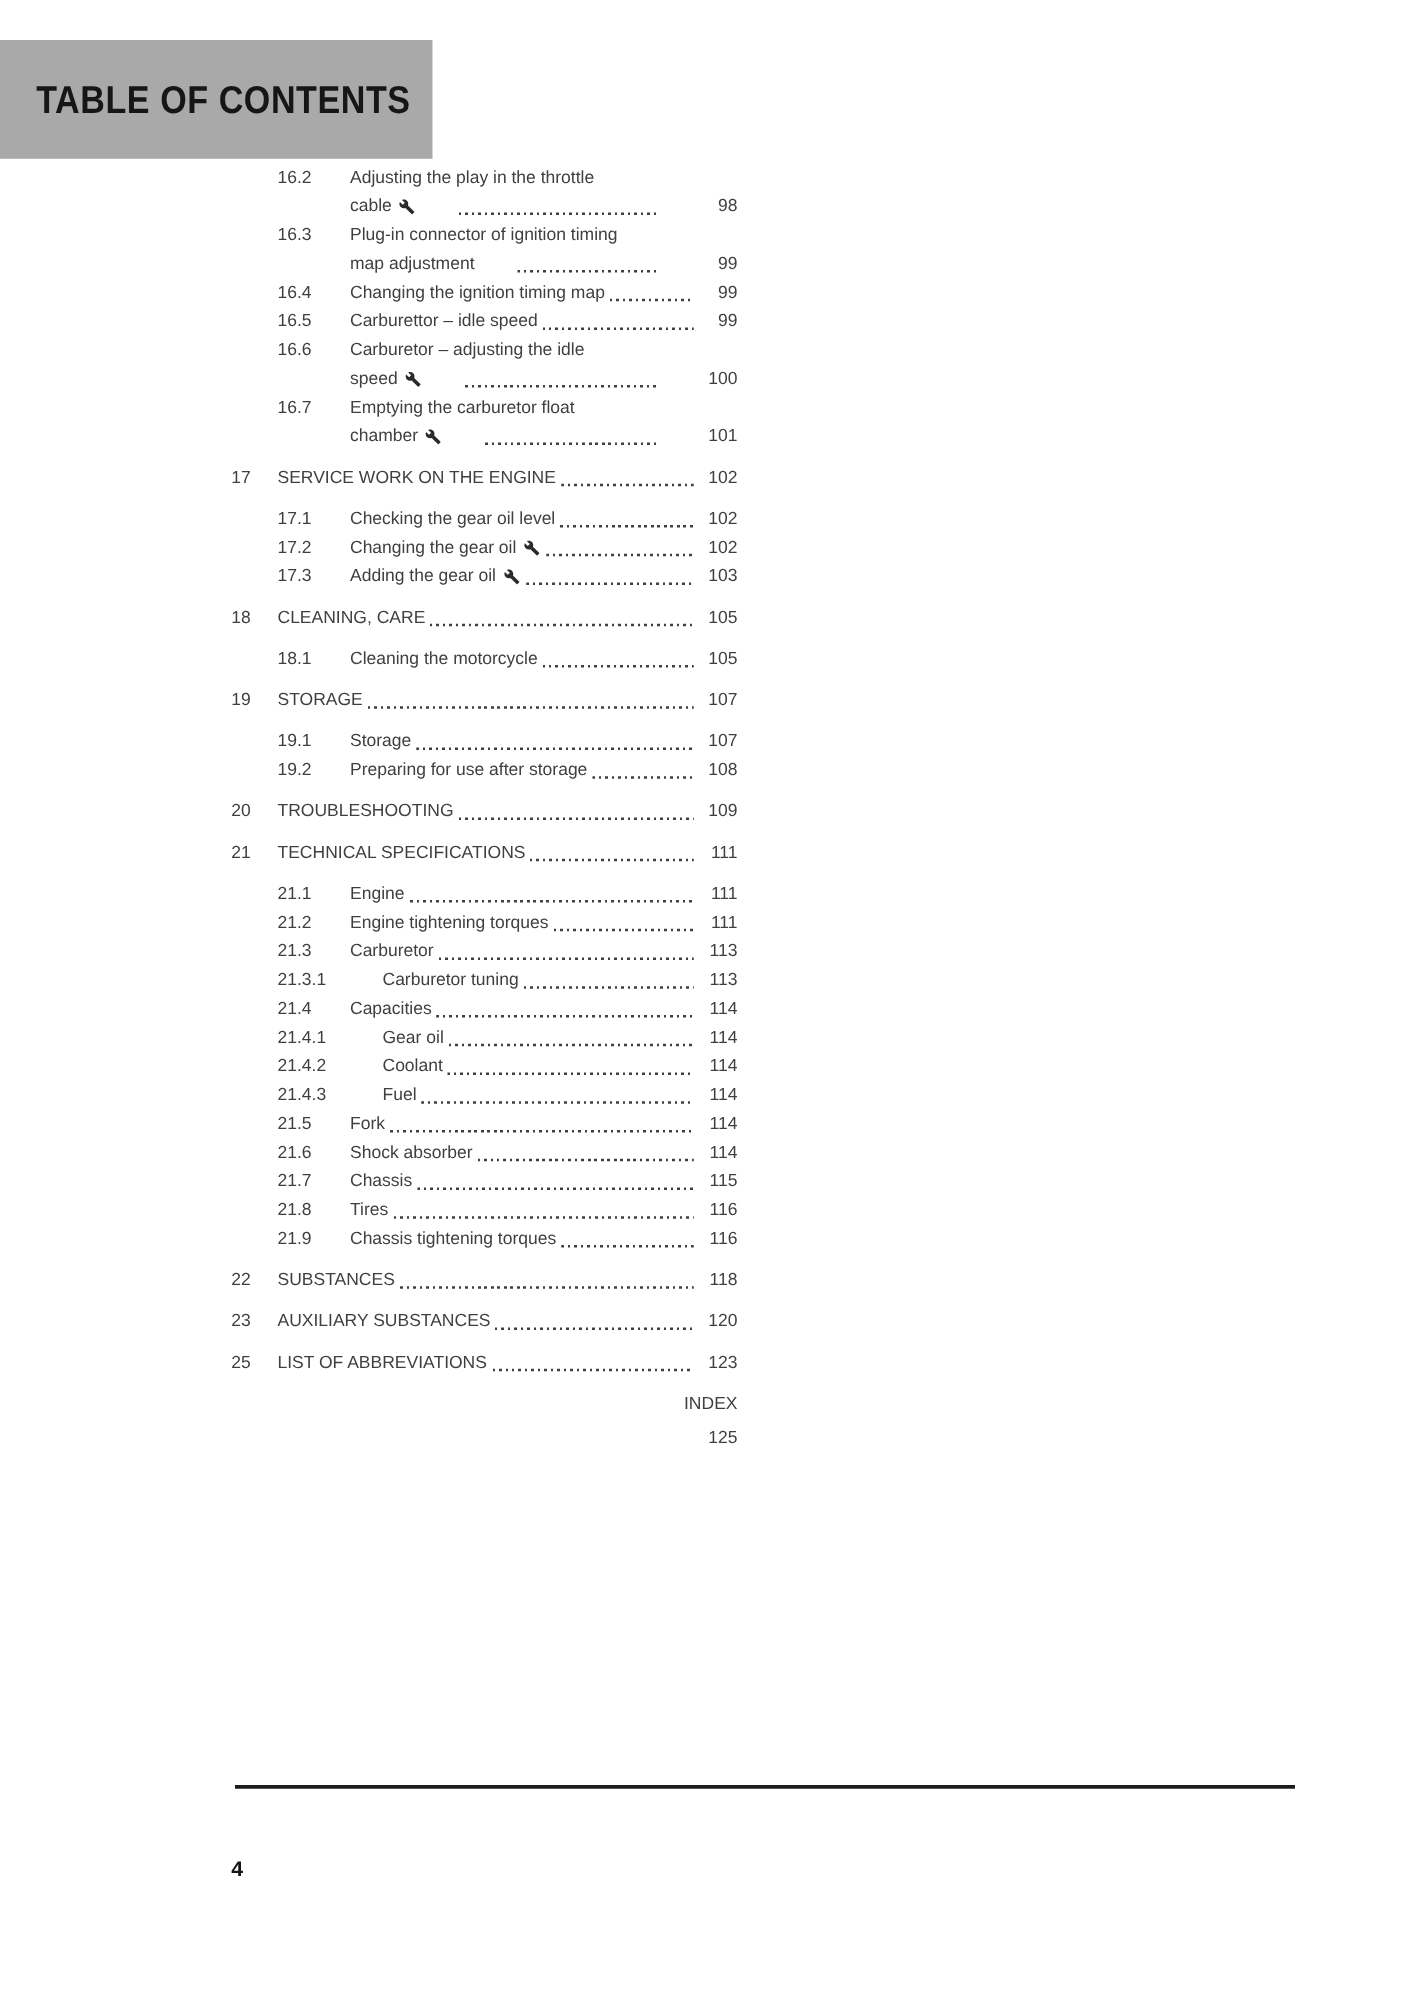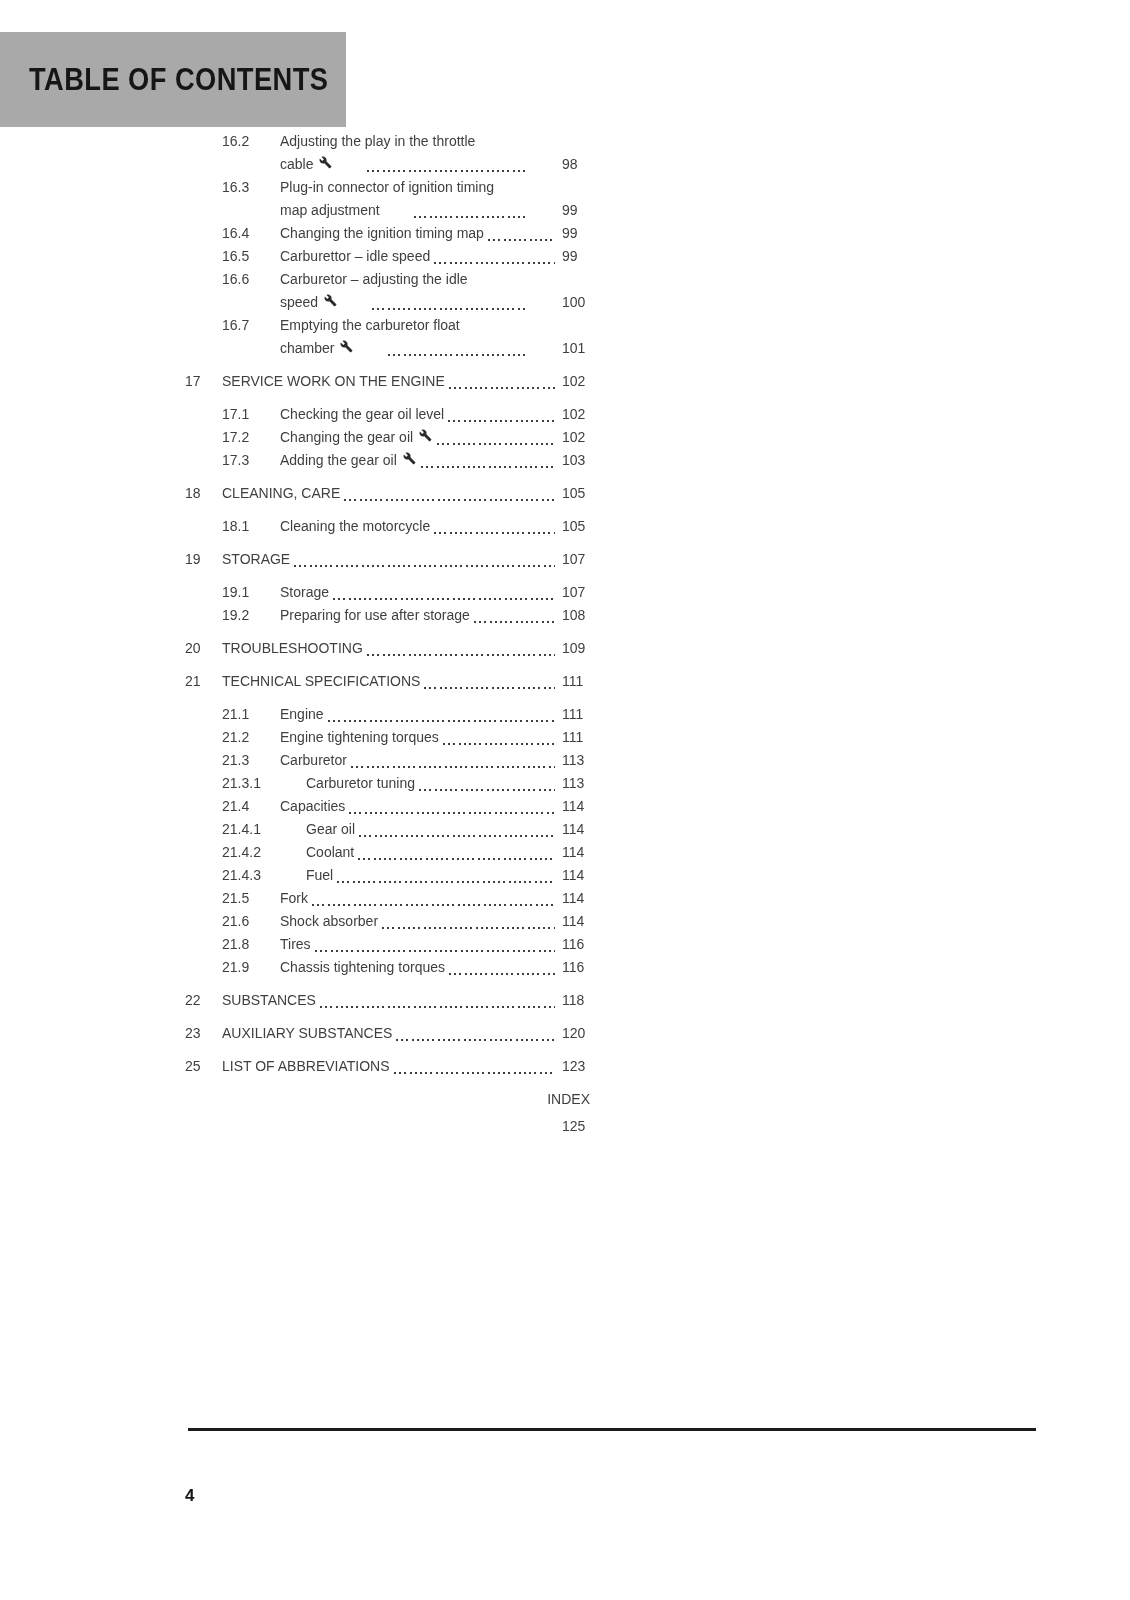--- a/index.html
+++ b/index.html
@@ -47,31 +47,32 @@
   }
   .row {
     display: flex;
     align-items: flex-end;
     height: 23px;
     font-size: 14px;
     line-height: 23px;
     white-space: nowrap;
   }
   .num   { flex: 0 0 auto; }
-  .title { flex: 0 0 auto; display: inline-flex; align-items: center; }
+  .title { flex: 0 0 auto; display: inline-flex; align-items: flex-end; }
   .title-text { line-height: 23px; }
   .leader {
     flex: 1 1 auto;
     height: 2px;
     margin: 0 7px 4px 4px;
     background-image: repeating-linear-gradient(to right, #3f3f3f 0 2px, transparent 2px 5.2px);
   }
   .pageno {
     flex: 0 0 auto;
     min-width: 28px;
+    text-align: right;
   }
   .wrench {
     display: none;
     width: 13px;
     height: 13px;
     margin: 0 1px 4px 6px;
     fill: #2b2b2b;
   }
   .wrench.show { display: inline-block; }
 
@@ -393,20 +394,29 @@
         <div class="row row-section">
     <span class="num">21.6</span>
     <span class="title">
       <span class="title-text">Shock absorber</span>
 
     </span>
     <span class="leader"></span>
     <span class="pageno">114</span>
   </div>
         <div class="row row-section">
+    <span class="num">21.7</span>
+    <span class="title">
+      <span class="title-text">Chassis</span>
+
+    </span>
+    <span class="leader"></span>
+    <span class="pageno">115</span>
+  </div>
+        <div class="row row-section">
     <span class="num">21.8</span>
     <span class="title">
       <span class="title-text">Tires</span>
 
     </span>
     <span class="leader"></span>
     <span class="pageno">116</span>
   </div>
         <div class="row row-section">
     <span class="num">21.9</span>

